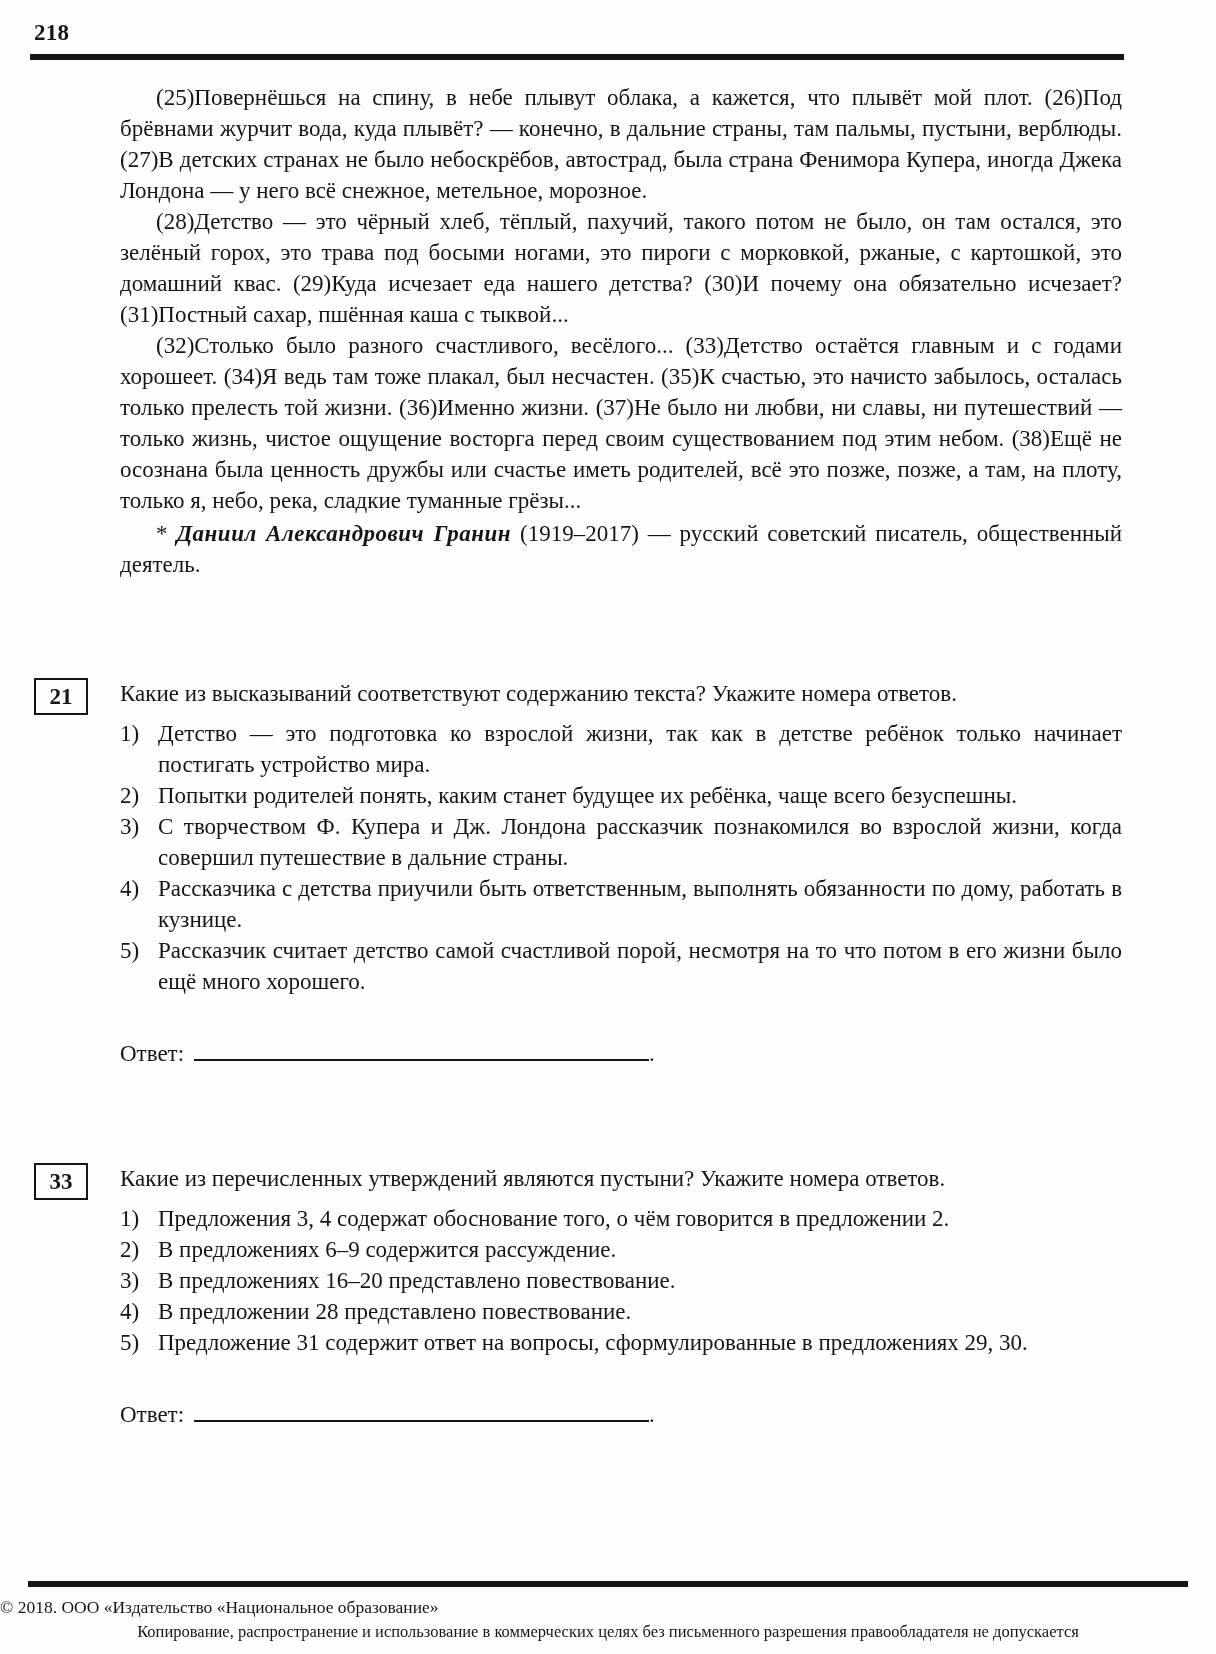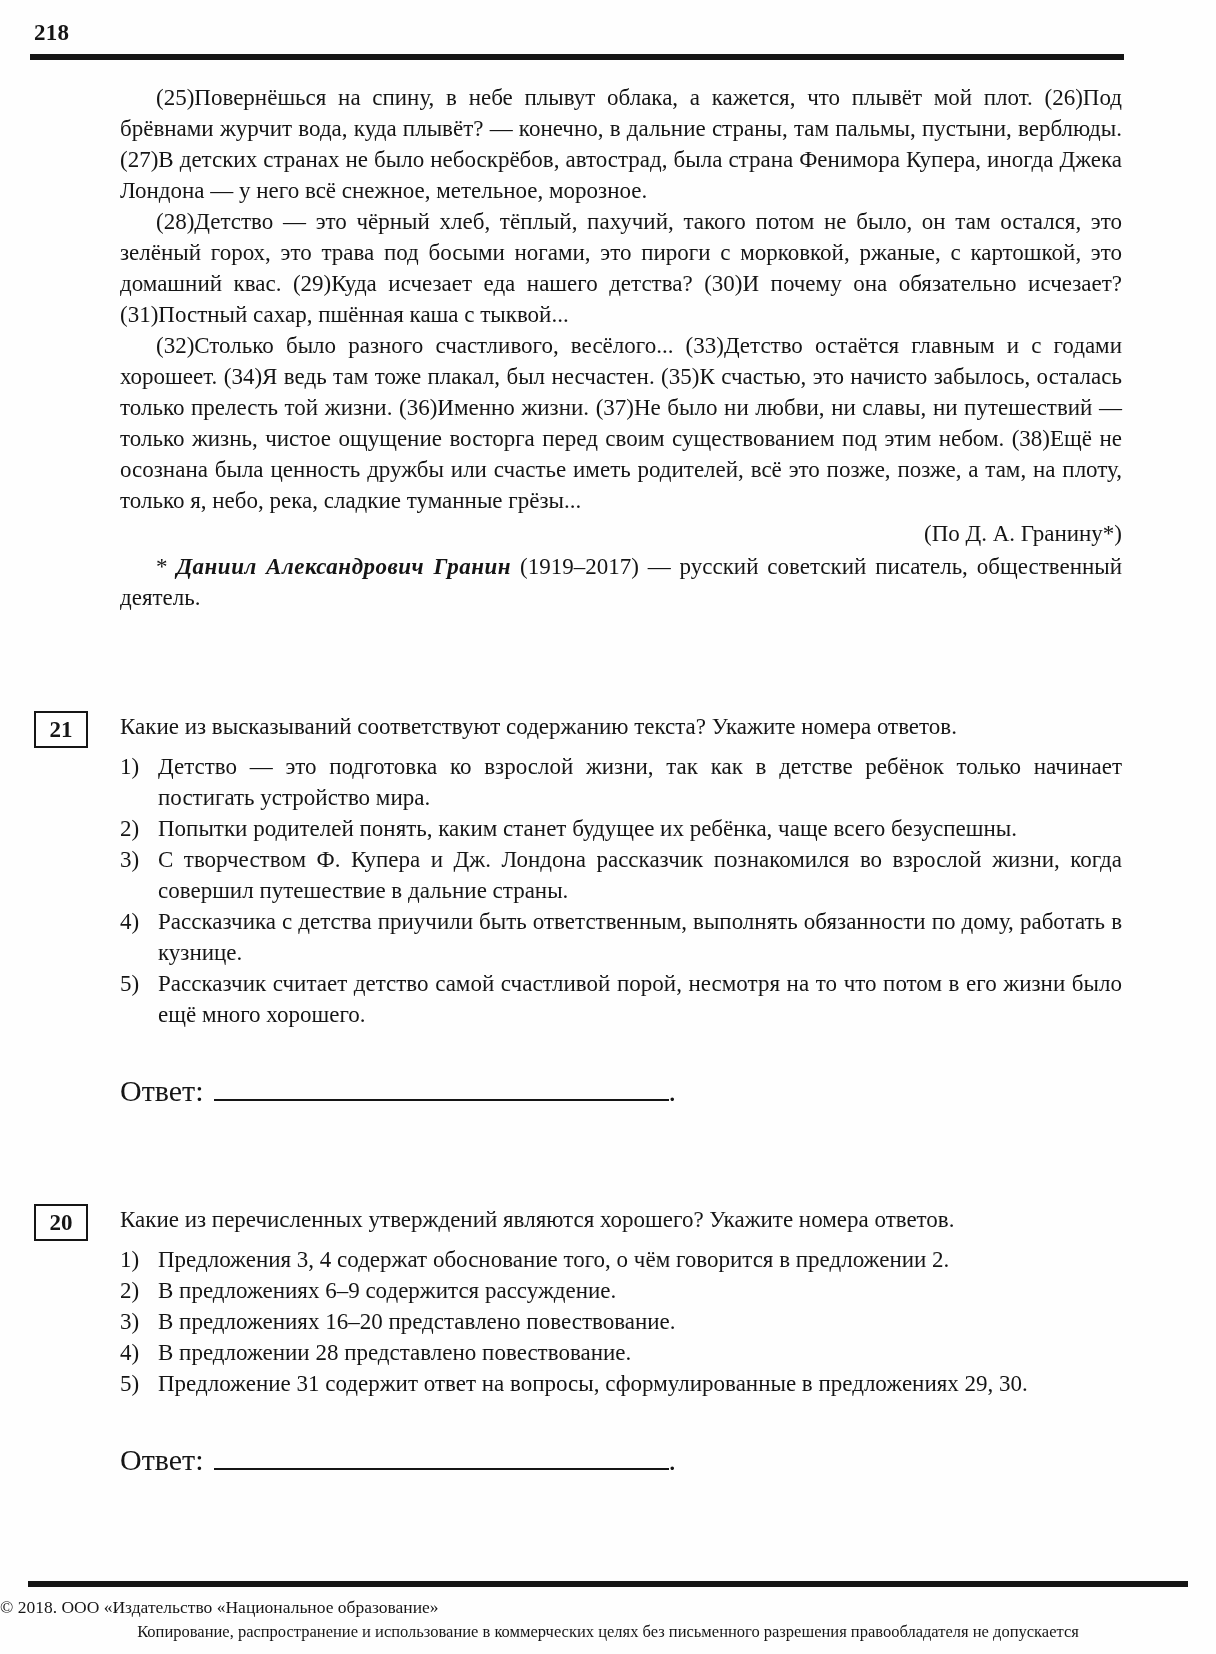--- a/index.html
+++ b/index.html
@@ -83,21 +83,21 @@
   .options { margin-top: 9px; }
   .option {
     display: flex;
     font-size: 23px;
     line-height: 31px;
   }
   .opt-num { width: 38px; flex: none; }
   .opt-text { flex: 1; text-align: justify; }
   .answer-row {
     margin-top: 44px;
-    font-size: 30px;
+    font-size: 23px;
     white-space: nowrap;
   }
   .answer-blank {
     display: inline-block;
     width: 455px;
     border-bottom: 2px solid #151515;
     height: 20px;
     margin-left: 10px;
     vertical-align: baseline;
   }
@@ -129,21 +129,20 @@
     <span>218</span>
   </div>
   <div class="header-rule"></div>
 
   <div class="content">
 
     <section class="passage">
       <p class="para">(25)Повернёшься на спину, в небе плывут облака, а кажется, что плывёт мой плот. (26)Под брёвнами журчит вода, куда плывёт? — конечно, в дальние страны, там пальмы, пустыни, верблюды. (27)В детских странах не было небоскрёбов, автострад, была страна Фенимора Купера, иногда Джека Лондона — у него всё снежное, метельное, морозное.</p>
       <p class="para">(28)Детство — это чёрный хлеб, тёплый, пахучий, такого потом не было, он там остался, это зелёный горох, это трава под босыми ногами, это пироги с морковкой, ржаные, с картошкой, это домашний квас. (29)Куда исчезает еда нашего детства? (30)И почему она обязательно исчезает? (31)Постный сахар, пшённая каша с тыквой...</p>
       <p class="para">(32)Столько было разного счастливого, весёлого... (33)Детство остаётся главным и с годами хорошеет. (34)Я ведь там тоже плакал, был несчастен. (35)К счастью, это начисто забылось, осталась только прелесть той жизни. (36)Именно жизни. (37)Не было ни любви, ни славы, ни путешествий — только жизнь, чистое ощущение восторга перед своим существованием под этим небом. (38)Ещё не осознана была ценность дружбы или счастье иметь родителей, всё это позже, позже, а там, на плоту, только я, небо, река, сладкие туманные грёзы...</p>
-      <p class="attribution">(По Д. А. Гранину*)</p>
       <p class="footnote"><span>* </span><span class="fn-author">Даниил Александрович Гранин</span><span> (1919–2017) — русский советский писатель, общественный деятель.</span></p>
     </section>
 
     <section class="task task-21">
       <div class="task-number-box">21</div>
       <div class="task-question">Какие из высказываний соответствуют содержанию текста? Укажите номера ответов.</div>
       <div class="options">
         <div class="option">
           <span class="opt-num">1)</span>
           <div class="opt-text">Детство — это подготовка ко взрослой жизни, так как в детстве ребёнок только начинает постигать устройство мира.</div>
@@ -164,22 +163,22 @@
           <span class="opt-num">5)</span>
           <div class="opt-text">Рассказчик считает детство самой счастливой порой, несмотря на то что потом в его жизни было ещё много хорошего.</div>
         </div>
       </div>
       <div class="answer-row">
         <span>Ответ:</span><span class="answer-blank"></span><span>.</span>
       </div>
     </section>
 
     <section class="task task-22">
-      <div class="task-number-box">20</div>
-      <div class="task-question">Какие из перечисленных утверждений являются хорошего? Укажите номера ответов.</div>
+      <div class="task-number-box">33</div>
+      <div class="task-question">Какие из перечисленных утверждений являются пустыни? Укажите номера ответов.</div>
       <div class="options">
         <div class="option">
           <span class="opt-num">1)</span>
           <div class="opt-text">Предложения 3, 4 содержат обоснование того, о чём говорится в предложении 2.</div>
         </div>
         <div class="option">
           <span class="opt-num">2)</span>
           <div class="opt-text">В предложениях 6–9 содержится рассуждение.</div>
         </div>
         <div class="option">

